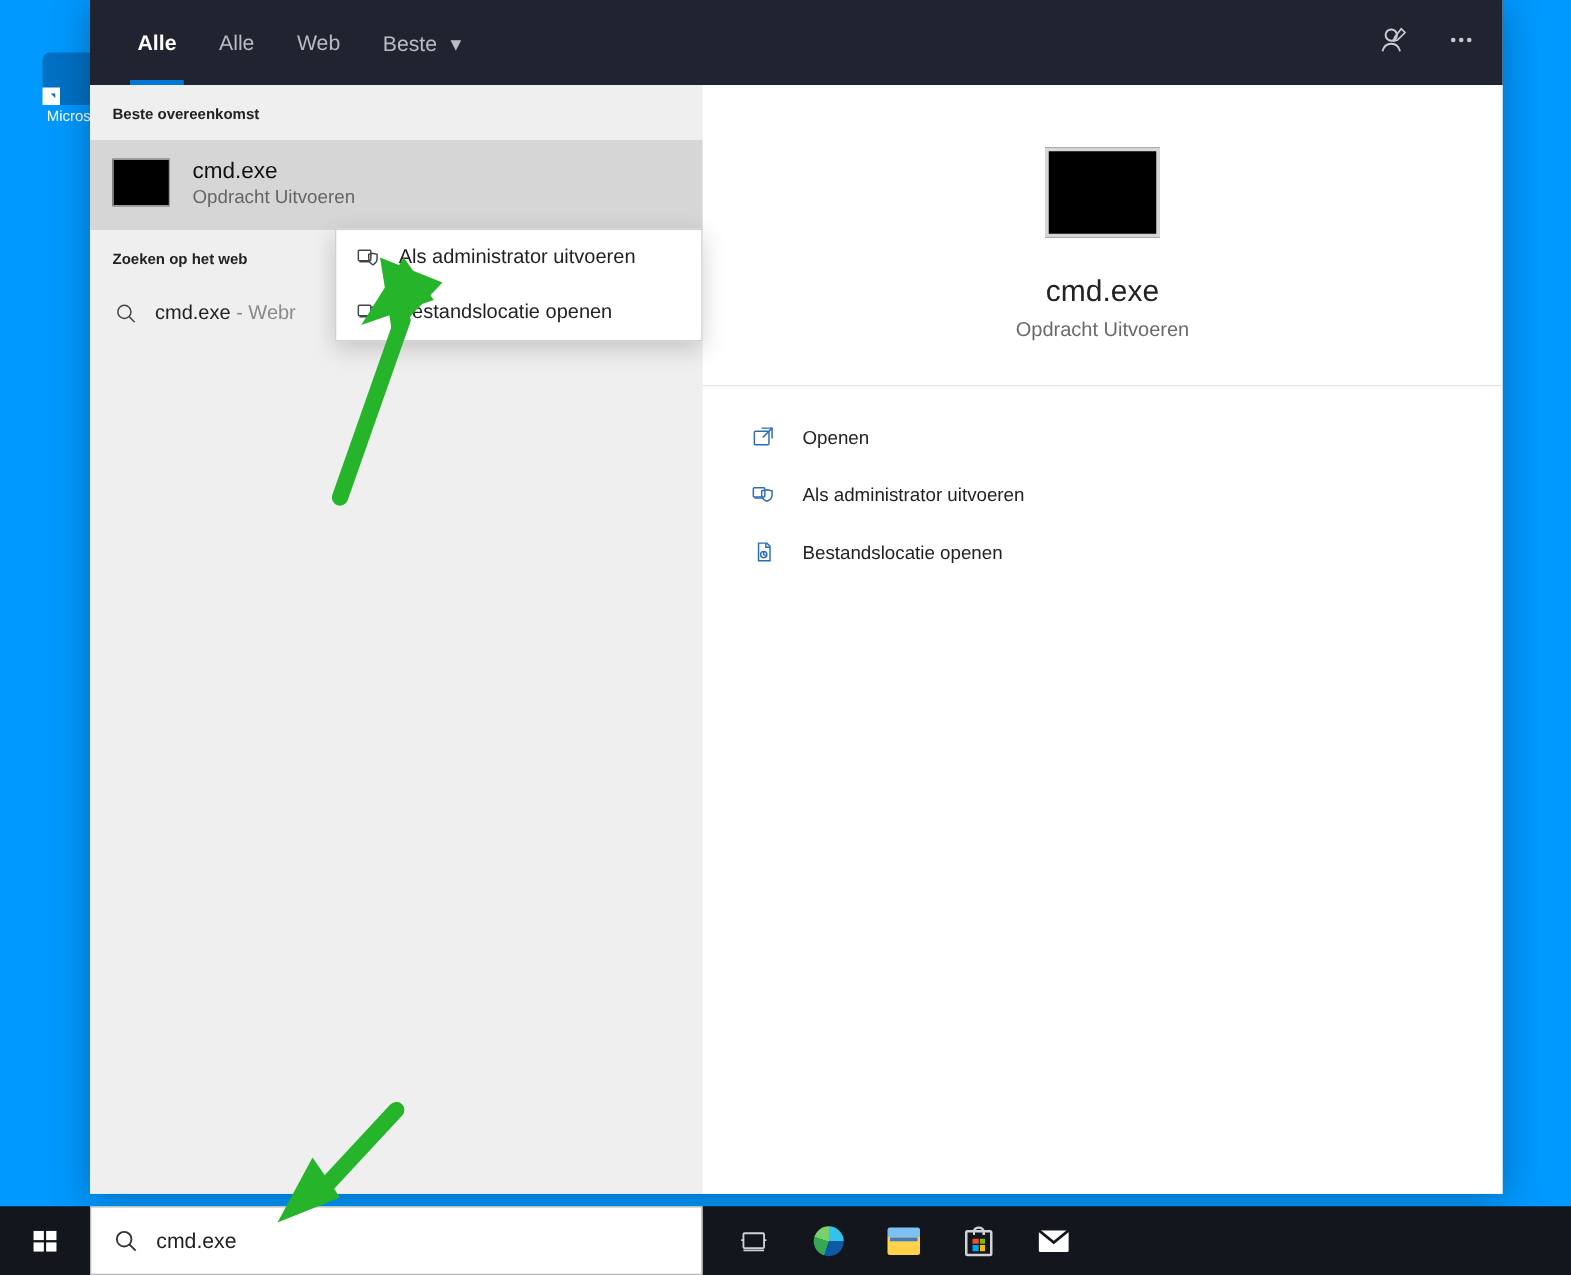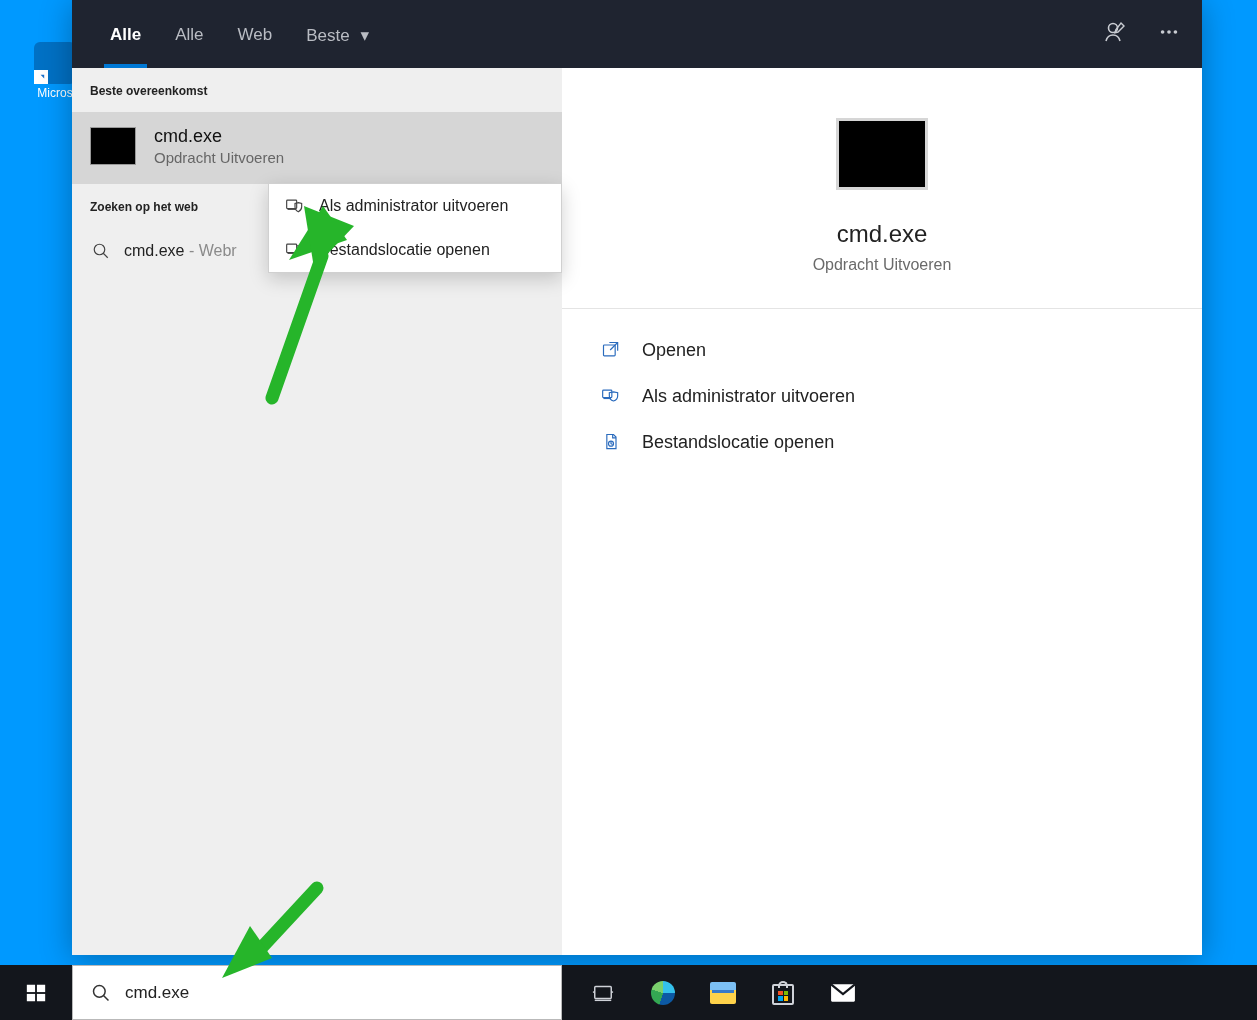--- a/index.html
+++ b/index.html
@@ -111,21 +111,21 @@
   }
   .right-thumb {
     width:92px; height:72px; background:#000;
     border:3px solid #d6d6d6;
   }
   .right-title { font-size:24px; color:#222; margin-top:30px; }
   .right-sub { font-size:16px; color:#6a6a6a; margin-top:8px; }
   .right-actions { padding: 18px 20px; }
   .right-action {
     display:flex; align-items:center; gap:20px;
-    padding: 12px 18px; font-size:18px; color:#222;
+    padding: 12px 18px; font-size:15px; color:#222;
   }
   .right-action .ico{
     width:22px;height:22px;display:flex;align-items:center;justify-content:center;
   }
   .right-action svg{width:20px;height:20px;fill:none;stroke:#2a6bbd;stroke-width:1.4;}
   
   .taskbar {
     position:absolute; left:0; right:0; bottom:0; height:55px;
     background:#13161c;
     display:flex; align-items:center;

